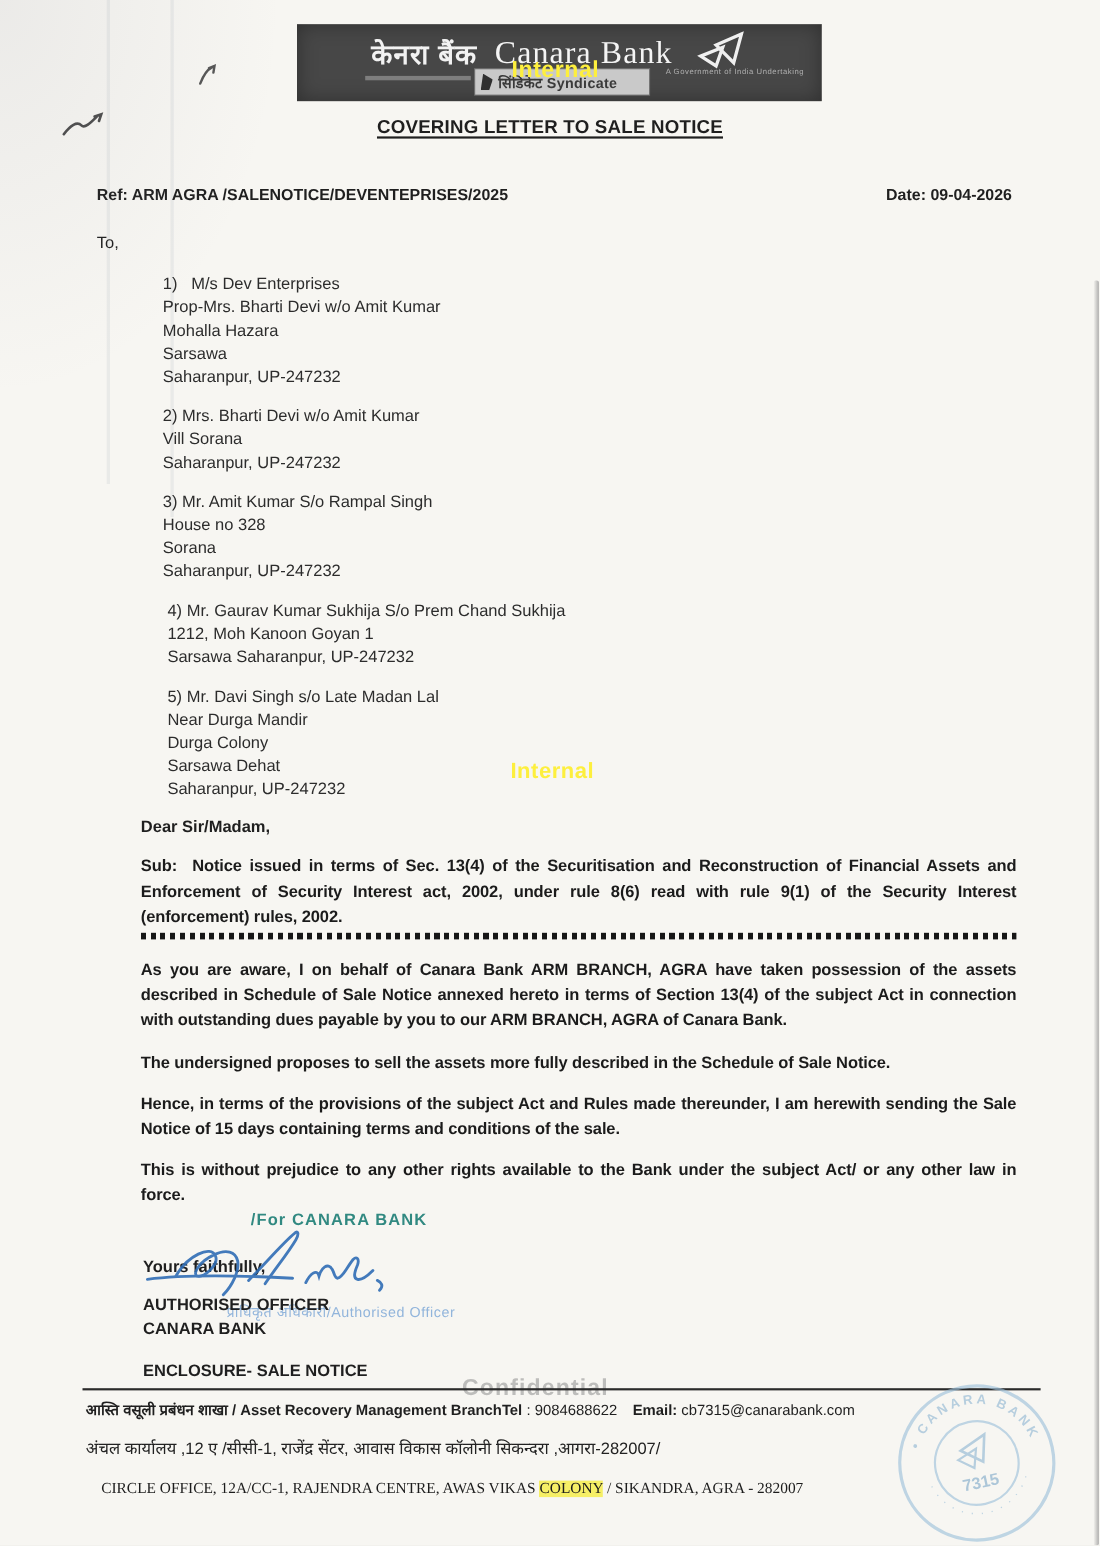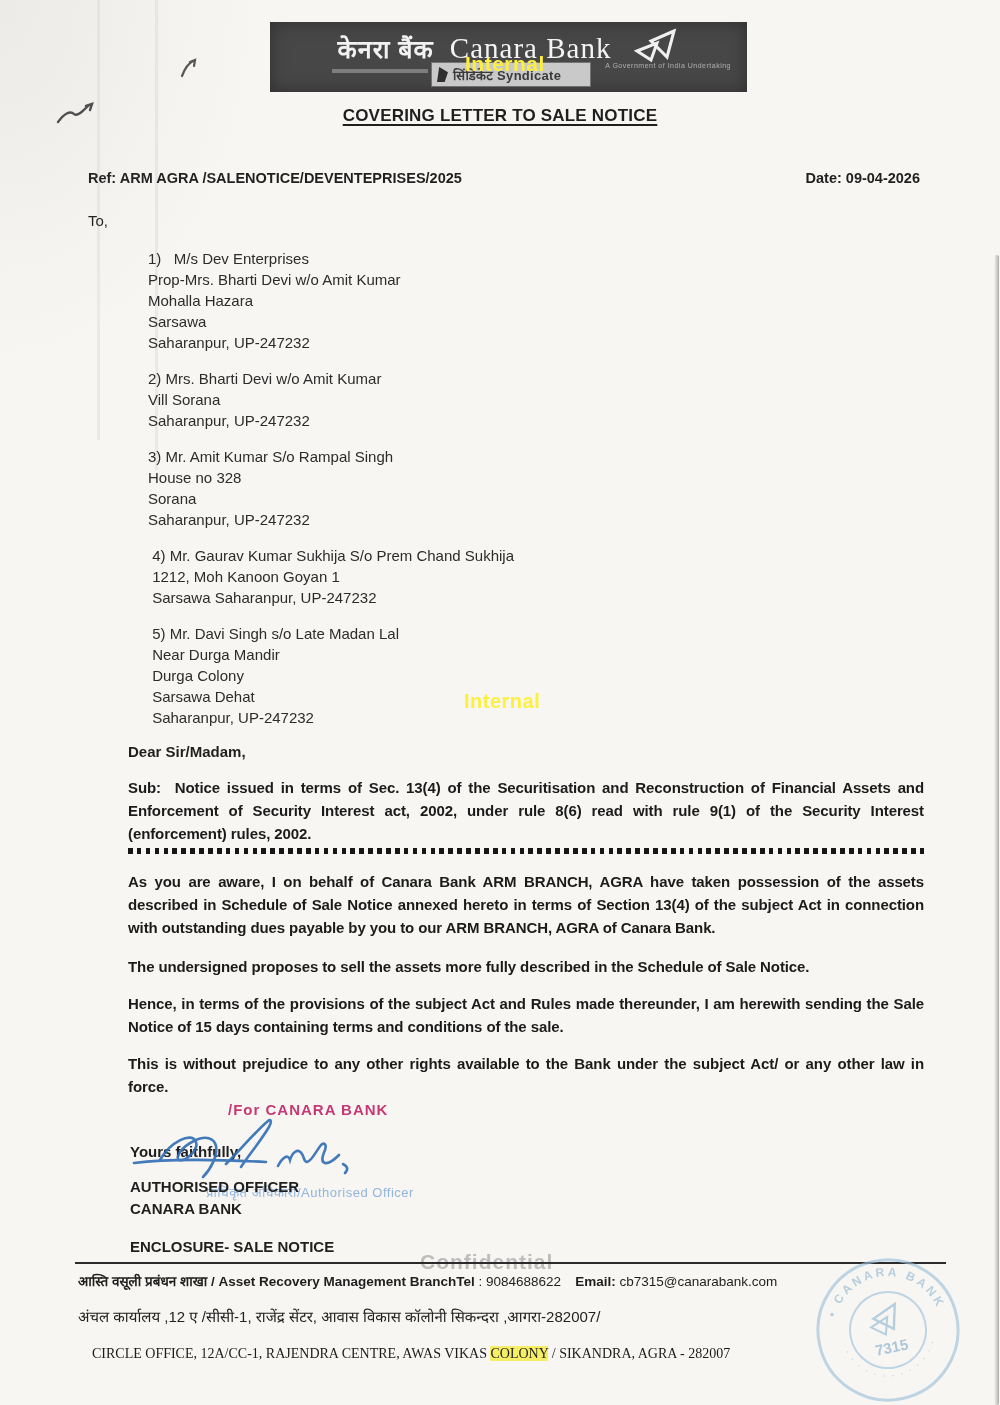--- a/index.html
+++ b/index.html
@@ -46,21 +46,21 @@
   .salutation{font-size:15px;font-weight:700;line-height:20px;}
   .para{font-size:15px;font-weight:700;line-height:23px;text-align:justify;white-space:pre-wrap;
       letter-spacing:-0.1px;color:#1b1b1b;}
   .subject{margin-top:14px;}
   .dotline{margin-top:3px;height:6px;
       background:repeating-linear-gradient(90deg,#161616 0 4.6px,transparent 4.6px 8.9px);}
   .p1{margin-top:16px;} .p2{margin-top:16px;} .p3{margin-top:14px;} .p4{margin-top:14px;}
   .closing{position:absolute;left:130px;top:1103px;font-size:15px;font-weight:700;z-index:3;margin-top:40px;}
   
   .stamp-for{position:absolute;left:228px;top:1101px;font-size:15px;font-weight:700;
-      color:#be185d;opacity:.85;letter-spacing:1px;z-index:2;white-space:pre;}
+      color:#0f766e;opacity:.85;letter-spacing:1px;z-index:2;white-space:pre;}
   .sig-svg{position:absolute;left:128px;top:1116px;z-index:4;}
   .officer{position:absolute;left:130px;top:1176px;font-size:15px;font-weight:700;line-height:22px;z-index:3;}
   .stamp-officer{position:absolute;left:206px;top:1183px;font-size:13px;color:#79a5d6;opacity:.8;
       letter-spacing:.5px;z-index:2;white-space:nowrap;}
   .enclosure{position:absolute;left:130px;top:1238px;font-size:15px;font-weight:700;}
   
   .footer-rule{position:absolute;left:75px;right:54px;top:1262px;border-top:2.5px solid #2b2b2b;}
   .f1{position:absolute;left:78px;top:1272px;font-size:13.5px;white-space:nowrap;}
   .f1 b{font-weight:700;} .f1 .sp{display:inline-block;width:14px;}
   .f2{position:absolute;left:78px;top:1306px;font-size:15px;color:#222;}

